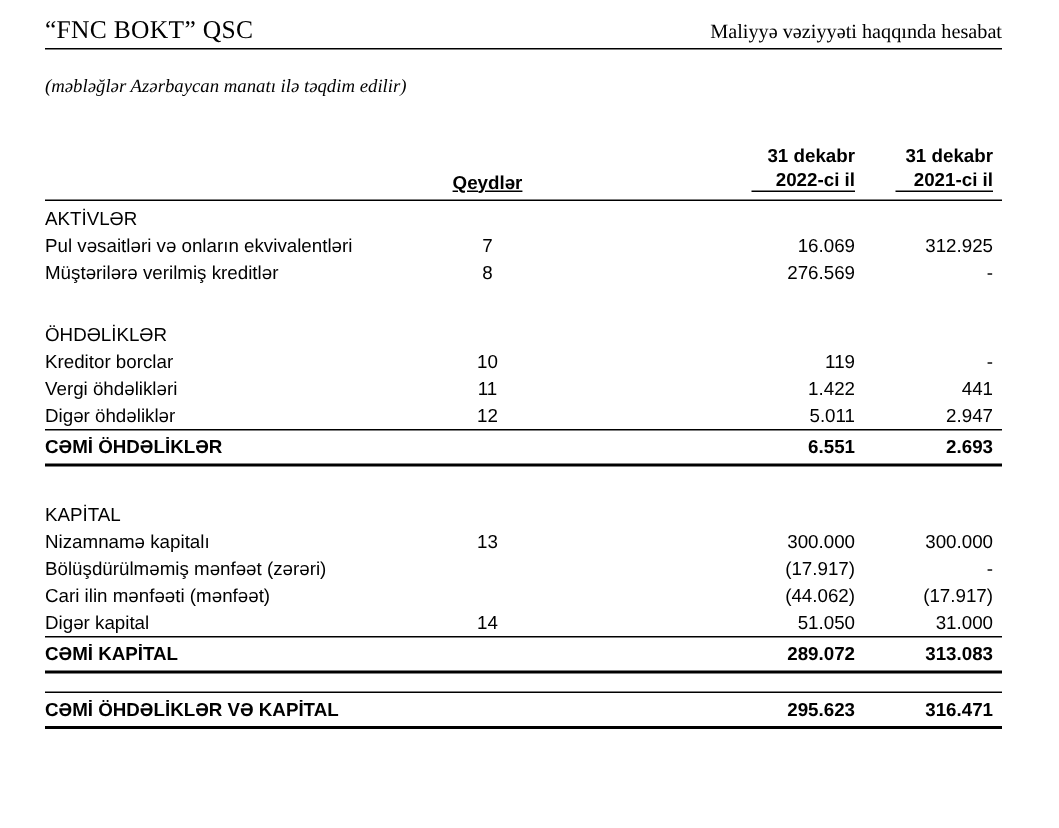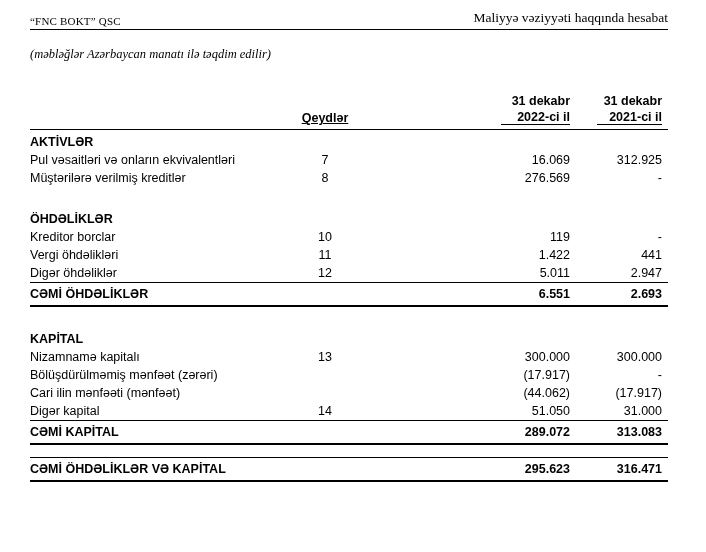--- a/index.html
+++ b/index.html
@@ -18,21 +18,21 @@
 
   
   .doc-header {
     display: flex;
     justify-content: space-between;
     align-items: flex-end;
     border-bottom: 1px solid #000;
     padding-bottom: 2px;
     font-family: "Liberation Serif", serif;
   }
-  .company { font-size: 11px; letter-spacing: 0.2px; }
+  .company { font-size: 17px; letter-spacing: 0.2px; }
   .report-title { text-align: center; font-size: 13.5px; line-height: 1.25; }
   .subtitle {
     font-family: "Liberation Serif", serif;
     font-style: italic;
     font-size: 12.5px;
     margin-top: 17px;
   }
 
   
   table.statement {
@@ -51,21 +51,21 @@
   th { font-weight: bold; text-align: left; }
   .note  { text-align: center; }
   .v     { text-align: right; }
   .pr    { padding-right: 6px; }
 
   tr.head-row th { border-bottom: 1px solid #000; padding-bottom: 4px; text-decoration: underline; }
   .colhead { display: inline-block; text-align: right; line-height: 1.3; }
   .colhead .u { border-bottom: 1px solid #000; padding-left: 16px; }
   .colhead-2021 .u { padding-left: 12px; }
 
-  tr.section-row td { font-weight: bold; padding-top: 5px; padding-bottom: 2px; margin-left: 15px; }
+  tr.section-row td { font-weight: normal; padding-top: 5px; padding-bottom: 2px; margin-left: 15px; }
   tr.item-row td    { padding-top: 2px; padding-bottom: 2px; }
   tr.total-row td {
     font-weight: bold;
     border-top: 1px solid #000;
     border-bottom: 2px solid #000;
     padding-top: 4px; padding-bottom: 4px;
   }
   tr.spacer-row td { height: 18px; border: none; }
   tr.spacer-sm td  { height: 10px; border: none; }
 </style>

